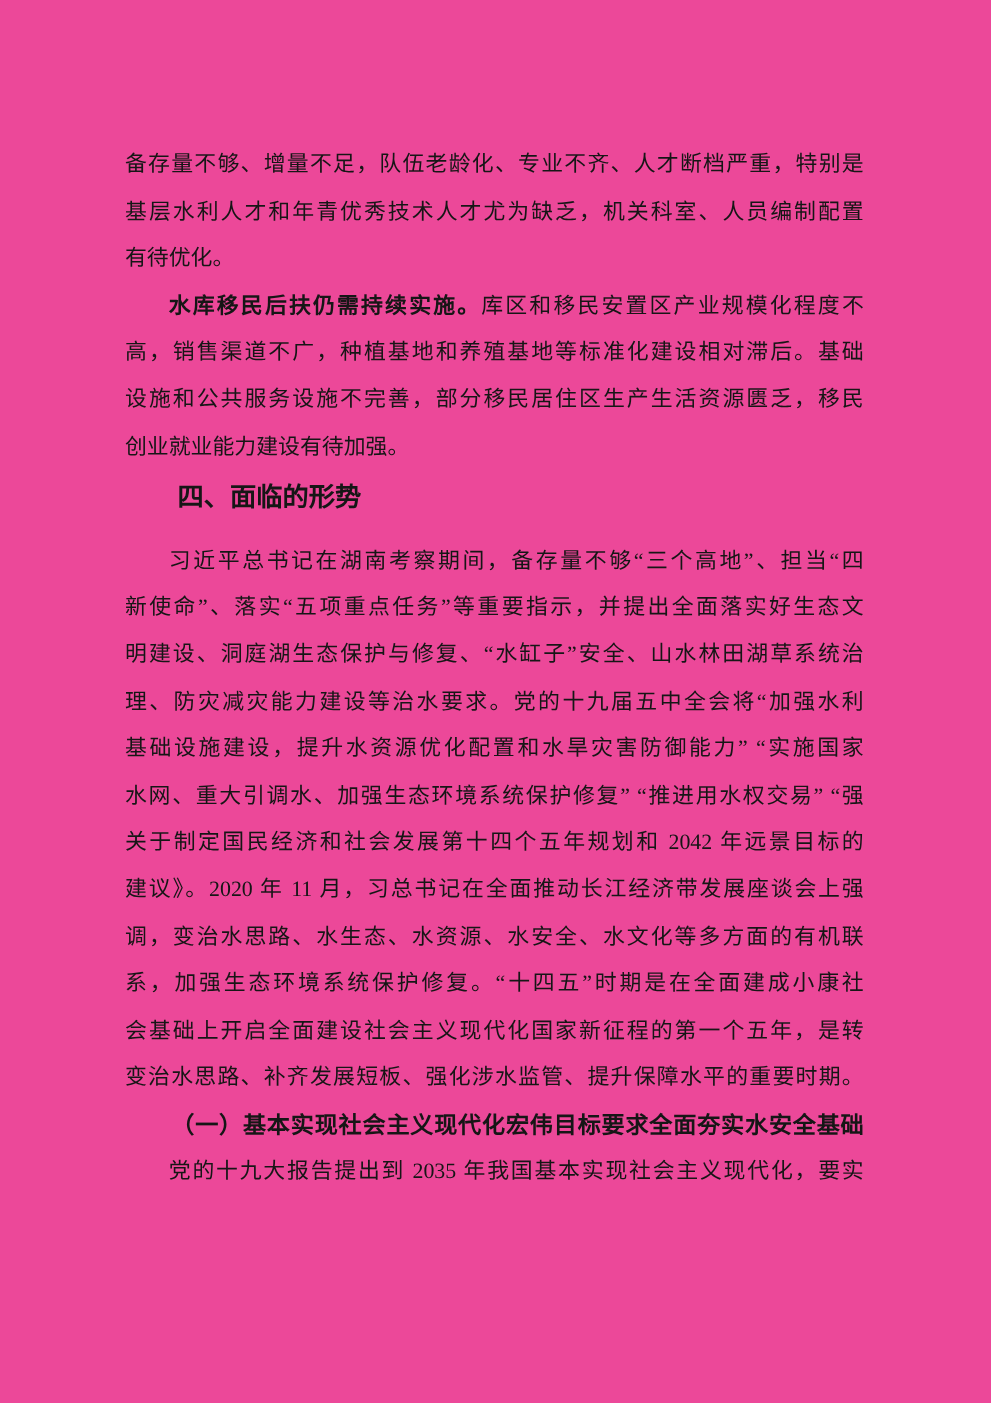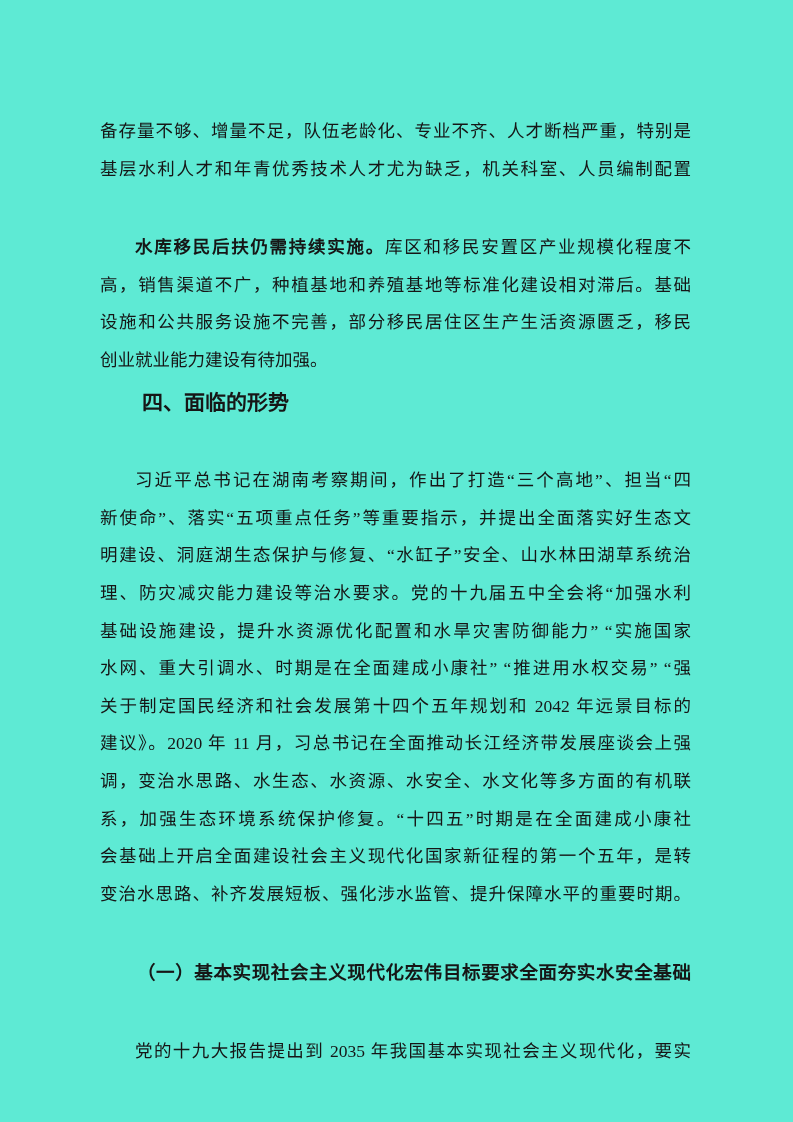--- a/index.html
+++ b/index.html
@@ -4,21 +4,21 @@
 <style>
   html, body {
     margin: 0;
     padding: 0;
     background: #ffffff;
   }
   .page {
     position: relative;
     width: 793px;
     height: 1122px;
-    background: #5eead4;
+    background: #ec4899;
     overflow: hidden;
   }
   .content {
     position: absolute;
     left: 100px;
     top: 113px;
     width: 591px;
   }
   .line {
     font-family: "Liberation Serif", "DejaVu Serif", serif;
@@ -27,21 +27,20 @@
     color: #161616;
     text-align: left;
   }
   .line.fill {
     text-align: justify;
     text-align-last: justify;
     text-justify: inter-character;
   }
   .line.indent {
     text-indent: 2em;
-    margin-top: 41px;
   }
   .line.section-heading {
     font-family: "Liberation Sans", "DejaVu Sans", sans-serif;
     font-weight: 700;
     font-size: 21px;
     margin: 4px 0 12px 0;
   }
   .line.subsection-heading {
     font-family: "Liberation Sans", "DejaVu Sans", sans-serif;
     font-weight: 700;
@@ -52,31 +51,32 @@
     font-weight: 700;
   }
 </style>
 </head>
 <body>
 
 <div class="page">
   <div class="content">
       <div class="line body fill"><span class="seg">备存量不够、增量不足，队伍老龄化、专业不齐、人才断档严重，特别是</span></div>
       <div class="line body fill"><span class="seg">基层水利人才和年青优秀技术人才尤为缺乏，机关科室、人员编制配置</span></div>
+      <div class="line body"><span class="seg">有待优化。</span></div>
       <div class="line body fill indent"><span class="seg bold">水库移民后扶仍需持续实施。</span><span class="seg">库区和移民安置区产业规模化程度不</span></div>
       <div class="line body fill"><span class="seg">高，销售渠道不广，种植基地和养殖基地等标准化建设相对滞后。基础</span></div>
       <div class="line body fill"><span class="seg">设施和公共服务设施不完善，部分移民居住区生产生活资源匮乏，移民</span></div>
       <div class="line body"><span class="seg">创业就业能力建设有待加强。</span></div>
       <div class="line section-heading indent"><span class="seg bold">四、面临的形势</span></div>
-      <div class="line body fill indent"><span class="seg">习近平总书记在湖南考察期间，作出了打造“三个高地”、担当“四</span></div>
+      <div class="line body fill indent"><span class="seg">习近平总书记在湖南考察期间，备存量不够“三个高地”、担当“四</span></div>
       <div class="line body fill"><span class="seg">新使命”、落实“五项重点任务”等重要指示，并提出全面落实好生态文</span></div>
       <div class="line body fill"><span class="seg">明建设、洞庭湖生态保护与修复、“水缸子”安全、山水林田湖草系统治</span></div>
       <div class="line body fill"><span class="seg">理、防灾减灾能力建设等治水要求。党的十九届五中全会将“加强水利</span></div>
       <div class="line body fill"><span class="seg">基础设施建设，提升水资源优化配置和水旱灾害防御能力” “实施国家</span></div>
-      <div class="line body fill"><span class="seg">水网、重大引调水、时期是在全面建成小康社” “推进用水权交易” “强</span></div>
+      <div class="line body fill"><span class="seg">水网、重大引调水、加强生态环境系统保护修复” “推进用水权交易” “强</span></div>
       <div class="line body fill"><span class="seg">关于制定国民经济和社会发展第十四个五年规划和 2042 年远景目标的</span></div>
       <div class="line body fill"><span class="seg">建议》。2020 年 11 月，习总书记在全面推动长江经济带发展座谈会上强</span></div>
       <div class="line body fill"><span class="seg">调，变治水思路、水生态、水资源、水安全、水文化等多方面的有机联</span></div>
       <div class="line body fill"><span class="seg">系，加强生态环境系统保护修复。“十四五”时期是在全面建成小康社</span></div>
       <div class="line body fill"><span class="seg">会基础上开启全面建设社会主义现代化国家新征程的第一个五年，是转</span></div>
       <div class="line body fill"><span class="seg">变治水思路、补齐发展短板、强化涉水监管、提升保障水平的重要时期。</span></div>
       <div class="line subsection-heading fill indent"><span class="seg bold">（一）基本实现社会主义现代化宏伟目标要求全面夯实水安全基础</span></div>
       <div class="line body fill indent"><span class="seg">党的十九大报告提出到 2035 年我国基本实现社会主义现代化，要实</span></div>
     </div>
 </div>

